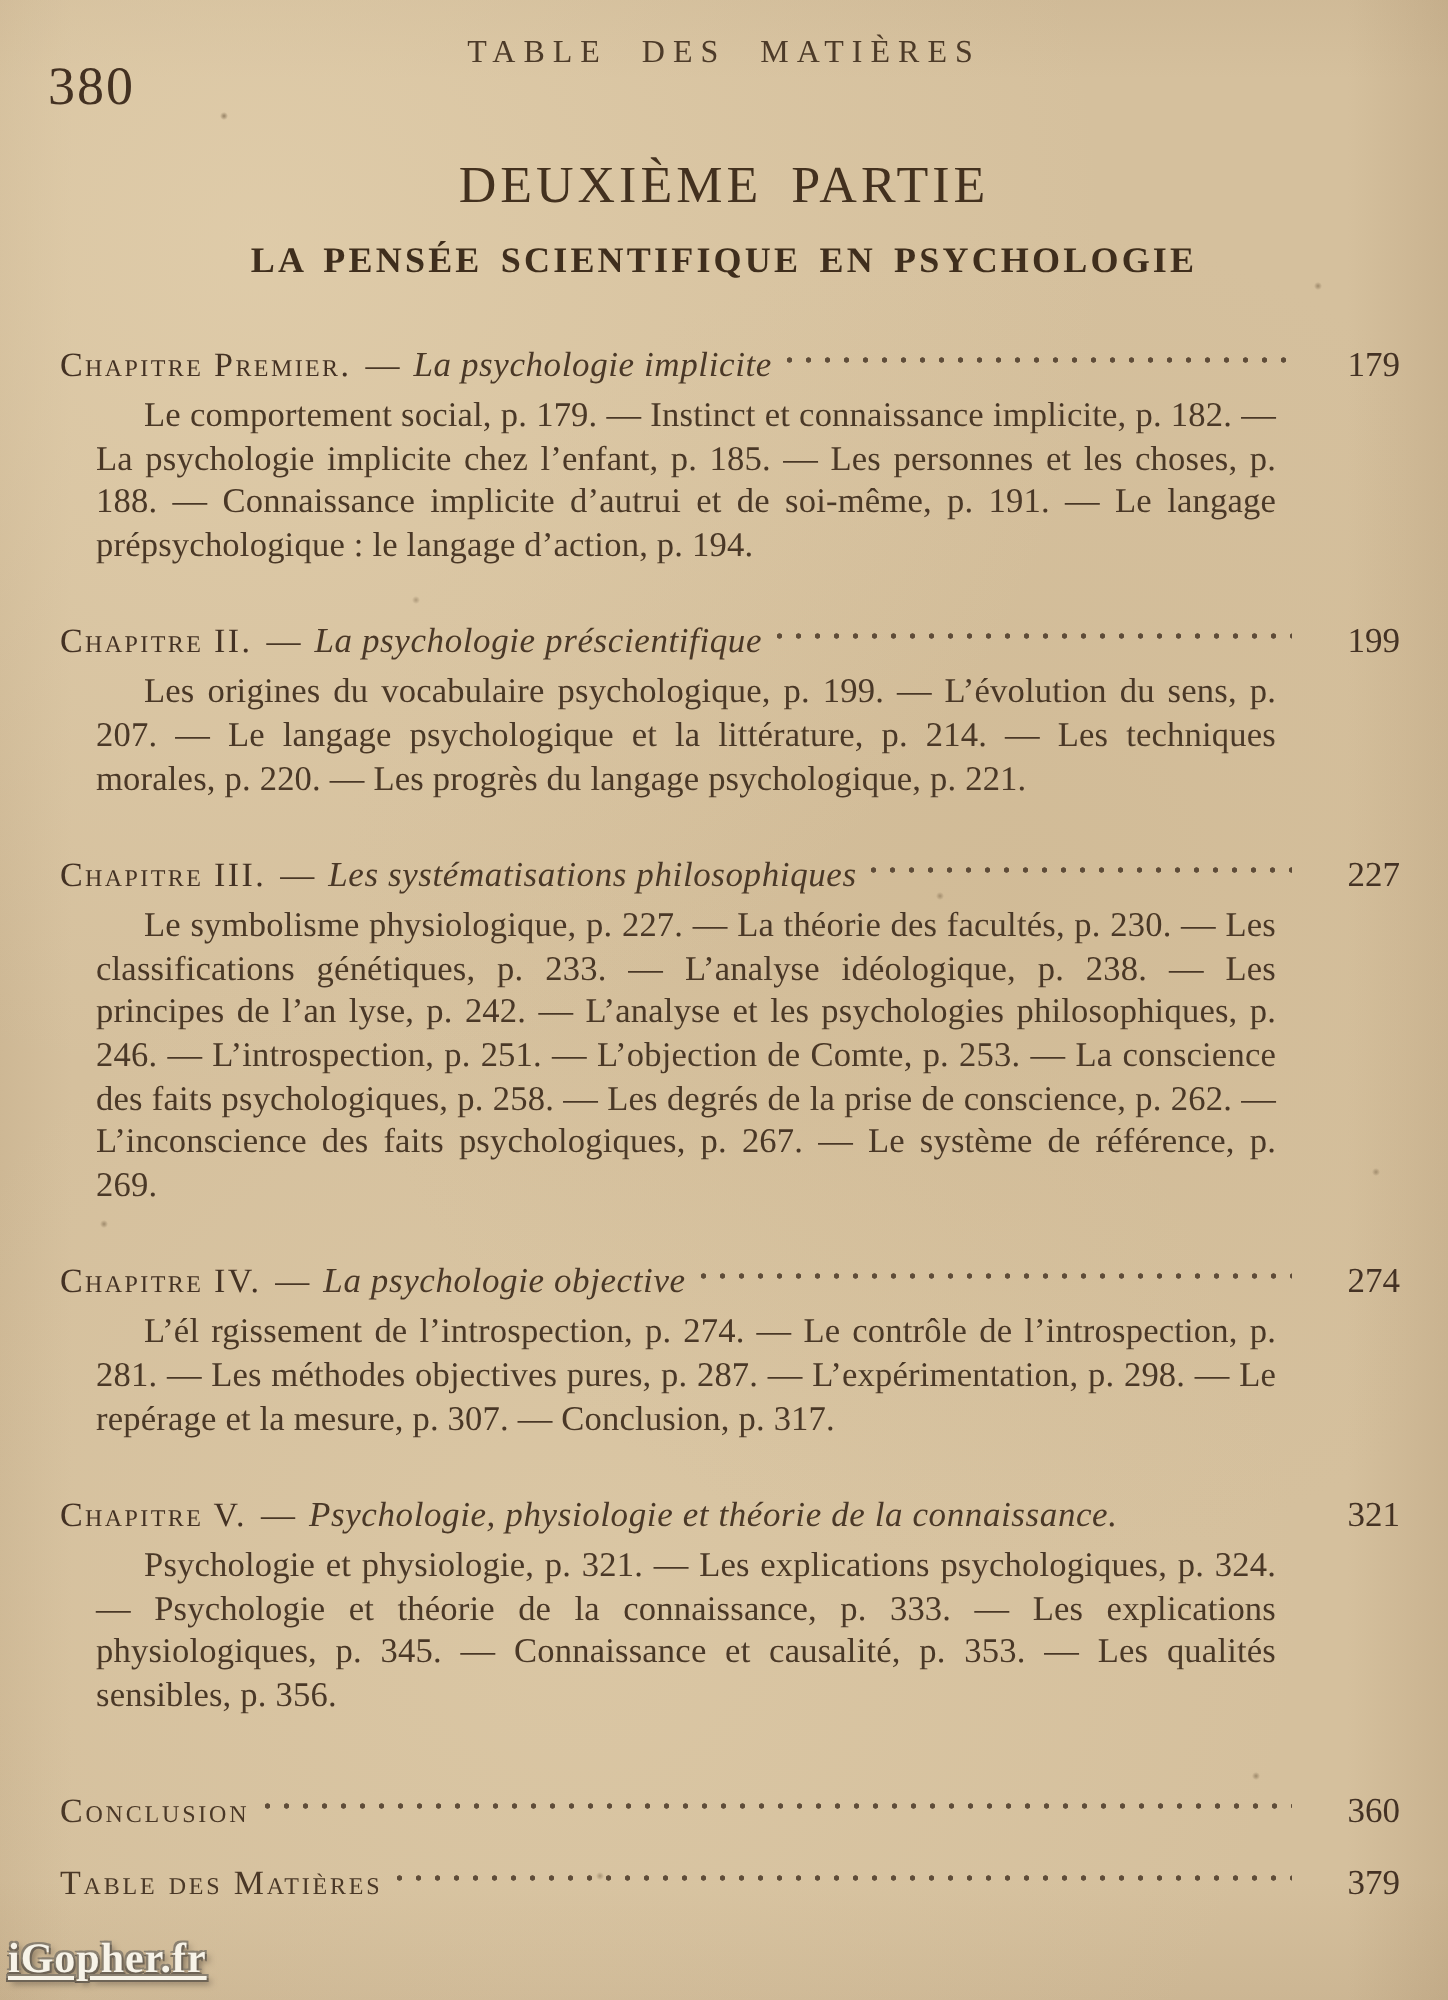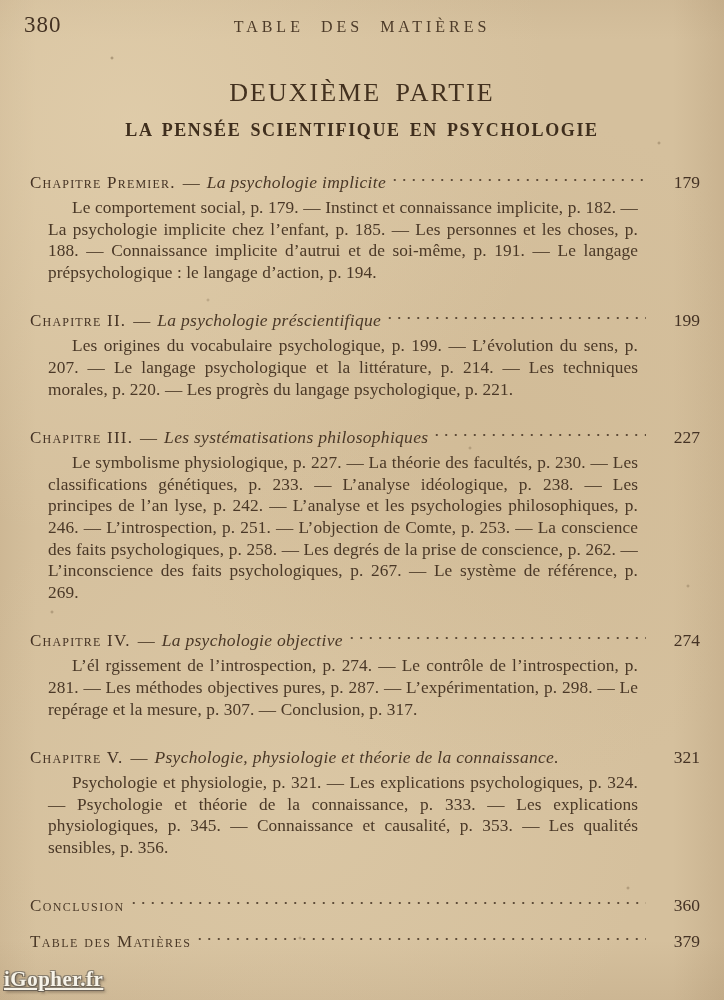--- a/index.html
+++ b/index.html
@@ -28,22 +28,22 @@
       radial-gradient(circle 1.2px at 659px 143px, rgba(90,70,45,.45), transparent 2px),
       radial-gradient(circle 1.4px at 470px 448px, rgba(90,70,45,.4),  transparent 2px),
       radial-gradient(circle 1.2px at 52px 612px,  rgba(90,70,45,.45), transparent 2px),
       radial-gradient(circle 1.6px at 688px 586px, rgba(90,70,45,.4),  transparent 2px),
       radial-gradient(circle 1.2px at 300px 938px, rgba(90,70,45,.4),  transparent 2px),
       radial-gradient(circle 1.3px at 628px 888px, rgba(90,70,45,.45), transparent 2px),
       radial-gradient(circle 1.2px at 208px 300px, rgba(90,70,45,.35), transparent 2px);
   }
   header { position: relative; height: 48px; }
   .folio {
-    position: absolute; left: 24px; top: 12px;
-    font-size: 23px; letter-spacing: 1px; color: #433122; text-align: center;
+    position: absolute; left: 24px; top: 28px;
+    font-size: 27px; letter-spacing: 1px; color: #433122; text-align: center;
   }
   .running-header {
     position: absolute; left: 0; right: 0; top: 18px;
     text-align: center;
     font-size: 16px; letter-spacing: 4px; word-spacing: 9px;
     color: #4d3b29;
   }
   .part-heading {
     margin-top: 30px;
     text-align: center;

